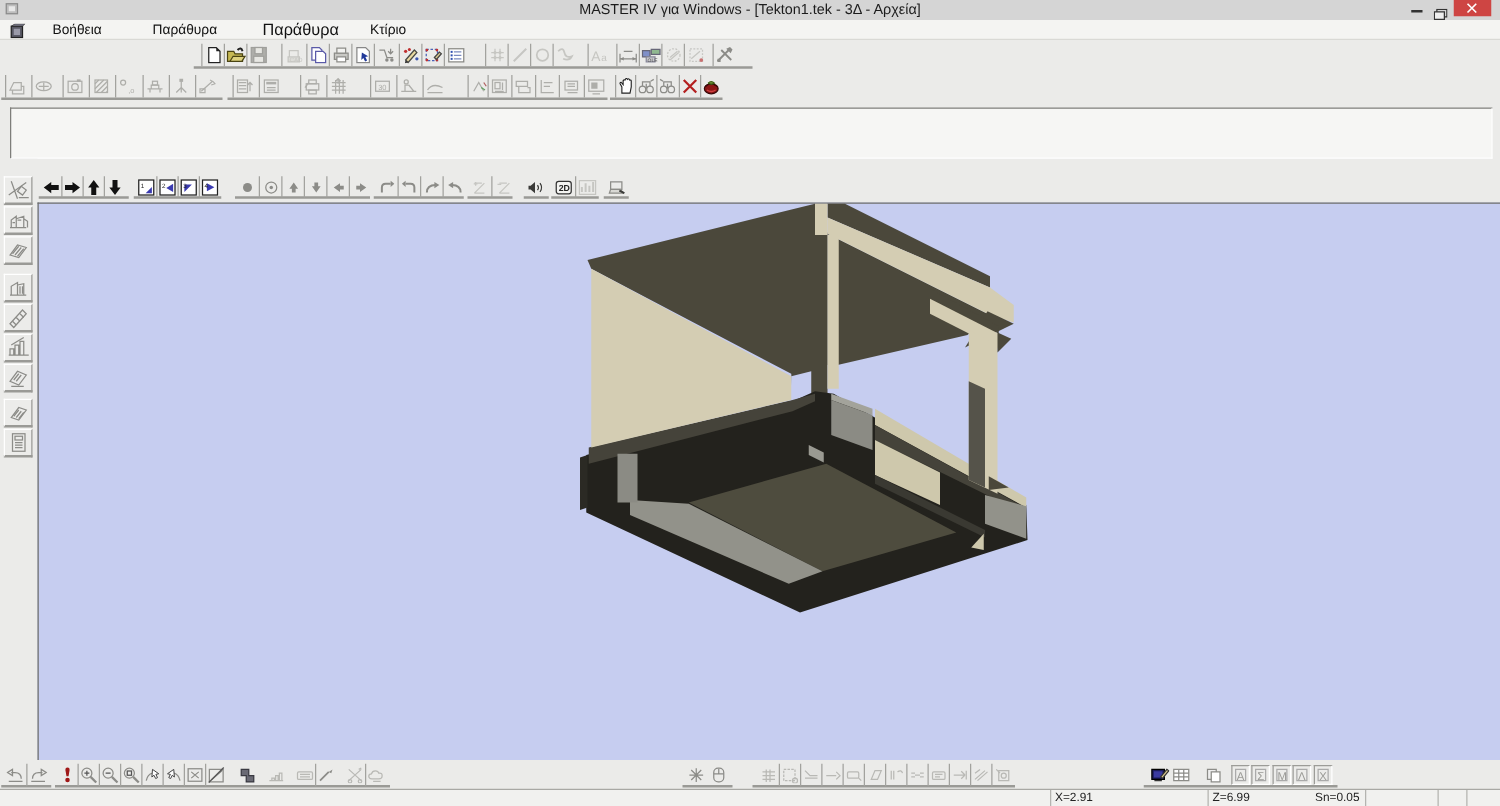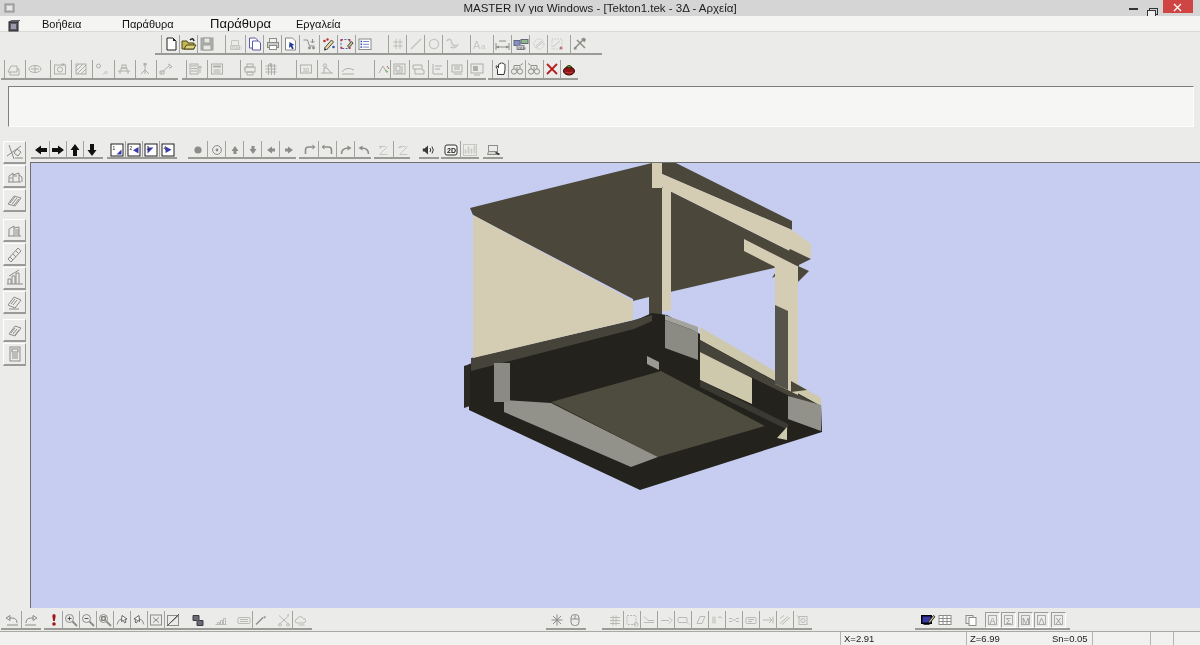--- a/index.html
+++ b/index.html
@@ -22,21 +22,21 @@
     </svg></div>
 <div style="left:0;top:16px;width:1200px;height:16px;background:#f4f4f2;border-bottom:1px solid #d9d9d5;"></div>
 <div style="left:8px;top:18px;width:13px;height:12px;"><svg width="13" height="12">
       <rect x="1" y="2" width="9" height="9" fill="#5a5a66" stroke="#222"></rect>
       <polygon points="1,2 4,0 12,0 10,2" fill="#777785" stroke="#222" stroke-width="0.5"></polygon>
       <rect x="3" y="4" width="5" height="5" fill="#9a9aa8"></rect>
     </svg></div>
 <div style="left:42px;top:18px;height:12px;font-size:11px;color:#111;line-height:12px;">Βοήθεια</div>
 <div style="left:122px;top:18px;height:12px;font-size:11px;color:#111;line-height:12px;">Παράθυρα</div>
 <div style="left:210px;top:18px;height:12px;font-size:13px;color:#111;line-height:12px;">Παράθυρα</div>
-<div style="left:296px;top:18px;height:12px;font-size:11px;color:#111;line-height:12px;">Εργαλεία</div>
+<div style="left:296px;top:18px;height:12px;font-size:11px;color:#111;line-height:12px;">Κτίριο</div>
 <div style="left:155px;top:33px;width:447px;height:22px;border-bottom:2px solid #9a9a96;"></div>
 <div class="btn" style="left:161px;top:35px;width:18px;height:18px;border-left:1px solid #a2a29e;">
     <svg width="14" height="14">
       <path d="M3 1 h6 l3 3 v9 h-9 z" fill="#fff" stroke="#222"></path>
       <path d="M9 1 l3 3 h-3 z" fill="#222"></path>
     </svg>
   </div>
 <div class="btn" style="left:179px;top:35px;width:18px;height:18px;border-left:1px solid #a2a29e;">
     <svg width="16" height="14">
       <path d="M1 12 L1 4 L6 4 L7 6 L13 6 L13 12 Z" fill="#c6b954" stroke="#4a4413"></path>

